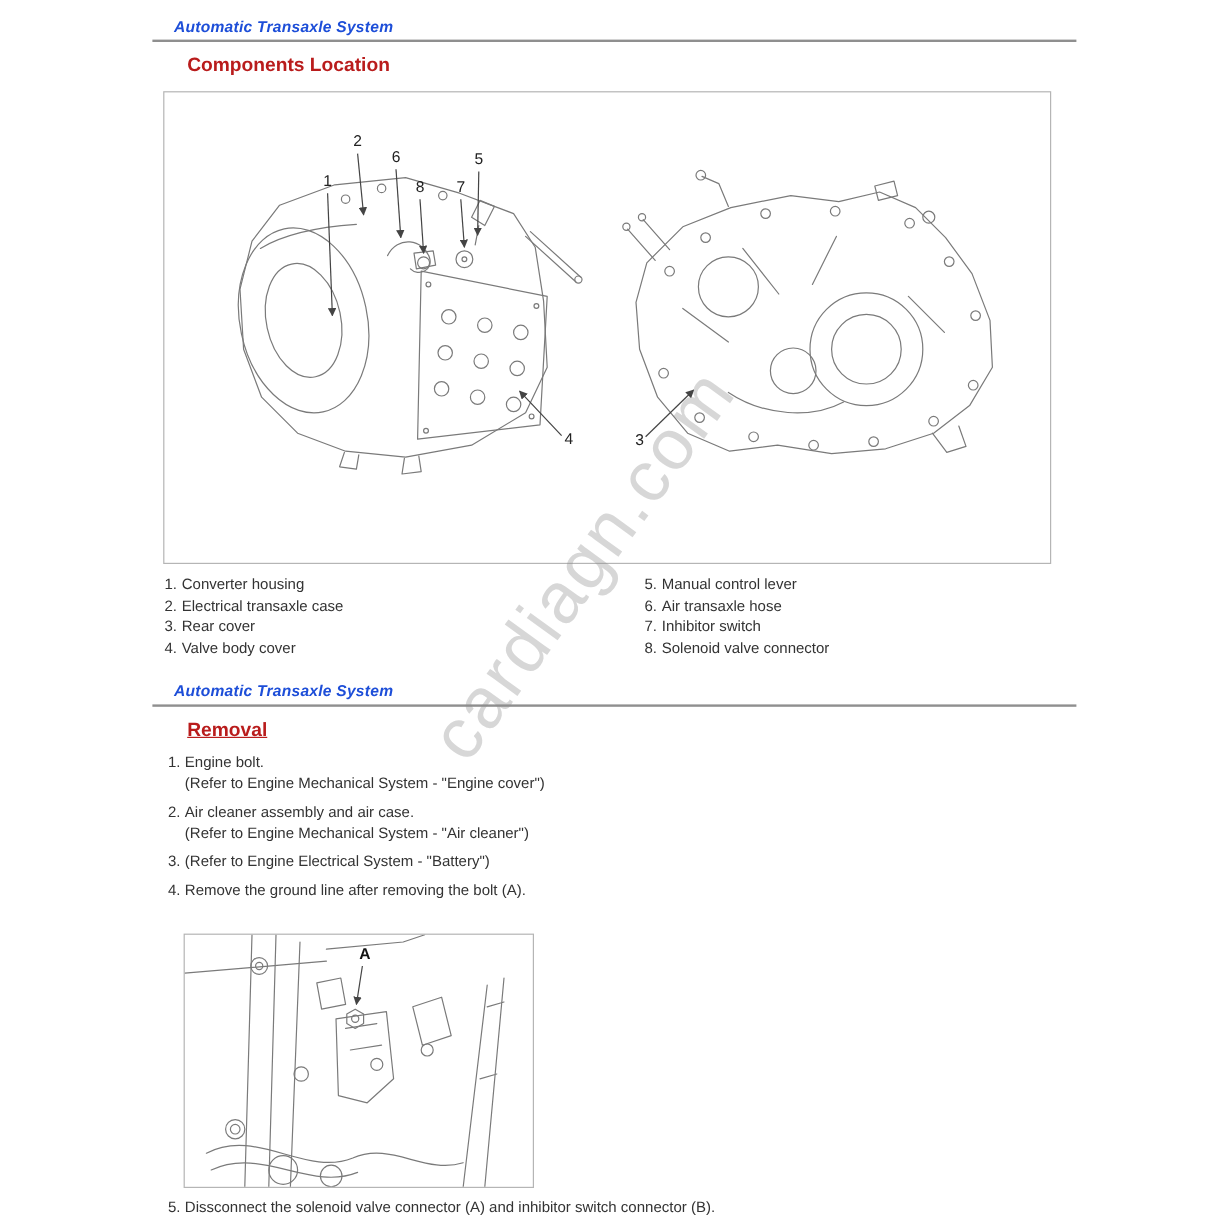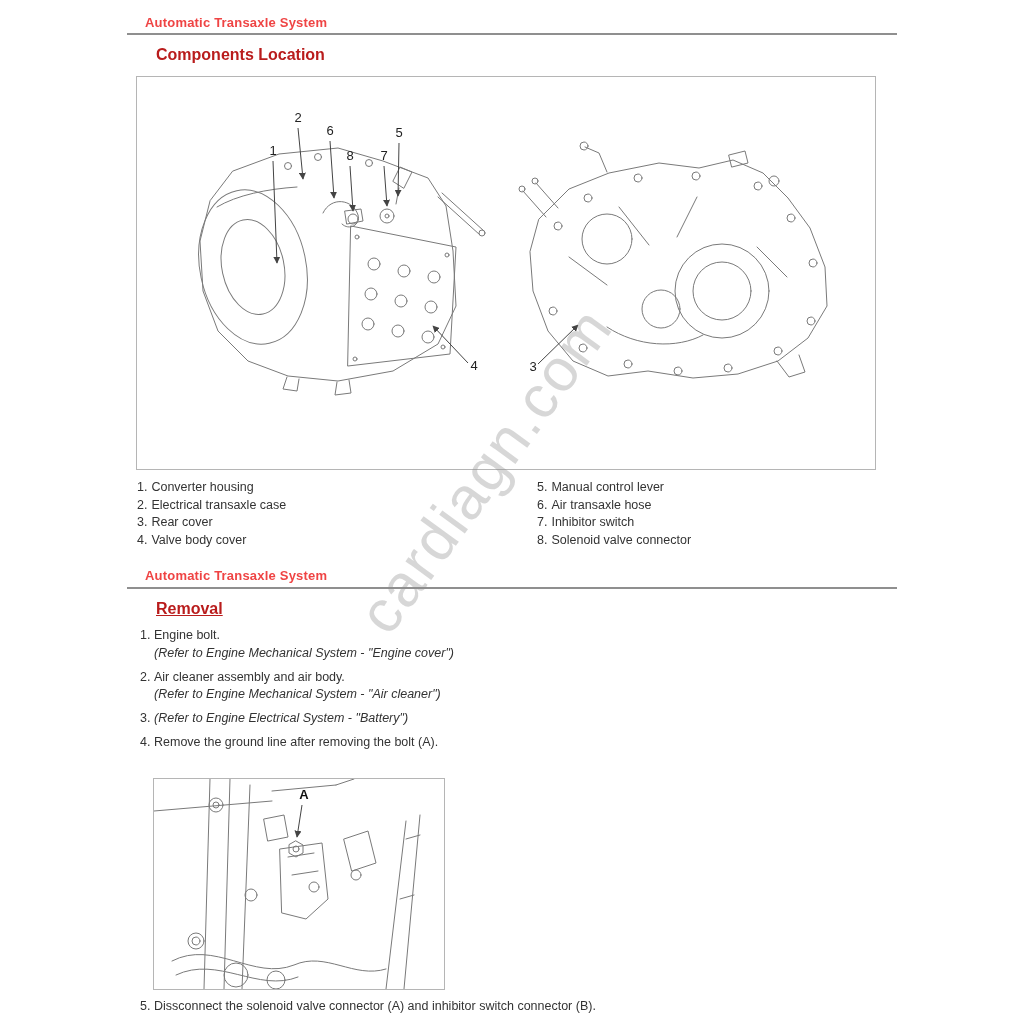--- a/index.html
+++ b/index.html
@@ -1,20 +1,20 @@
 <!DOCTYPE html>
 <html><head>
 <meta charset="utf-8">
 <style>
   * { margin:0; padding:0; box-sizing:border-box; }
   html,body { background:#fff; }
   body { font-family:"Liberation Sans", sans-serif; color:#333; }
   .page { position:relative; width:1022px; height:1022px; background:#fff; overflow:hidden; }
 
-  .running-header { position:absolute; font-size:13px; font-weight:bold; color:#ef4444; letter-spacing:.2px; }
+  .running-header { position:absolute; font-size:13px; font-weight:bold; color:#1d4ed8; letter-spacing:.2px;font-style:italic; }
   .rh1 { left:145px; top:15px; }
   .rh2 { left:145px; top:568px; }
 
   .rule { position:absolute; left:127px; width:770px; height:2px; background:#8f8f8f; }
   .rule1 { top:33px; }
   .rule2 { top:587px; }
 
   .section-title { position:absolute; font-size:16px; font-weight:bold; color:#b91c1c; }
   .st1 { left:156px; top:46px; }
   .st2 { left:156px; top:600px;text-decoration:underline; }
@@ -25,21 +25,21 @@
   .figure svg { display:block; }
 
   .legend { position:absolute; top:479px; font-size:12.5px; color:#333; }
   .legend-left { left:137px; }
   .legend-right { left:537px; }
   .legend-row { display:flex; line-height:17.6px; }
   .legend-row .num { margin-right:4px; }
 
   .steps { position:absolute; left:140px; top:627px; width:640px; }
   .step { display:grid; grid-template-columns:14px 1fr; font-size:12.5px; line-height:17.8px; color:#333; margin-bottom:6px; }
-  .step .ref { grid-column:2;font-style:italic; }
+  .step .ref { grid-column:2; }
   .step .ref:empty { display:none; }
   .step5 { position:absolute; left:140px; top:998px; width:700px; margin-bottom:0; }
 
   .art { fill:none; stroke:#7a7a7a; stroke-width:1; stroke-linejoin:round; stroke-linecap:round; }
   .leader { stroke:#444; stroke-width:1; fill:none; }
   .callout-num { font-family:"Liberation Sans", sans-serif; font-size:13px; fill:#222; text-anchor:middle; }
   .callout-letter { font-family:"Liberation Sans", sans-serif; font-size:13px; font-weight:bold; fill:#111; text-anchor:middle; }
 
   .watermark { position:absolute; left:265px; top:435px; width:440px; height:70px;
     display:flex; align-items:center; justify-content:center;
@@ -212,21 +212,21 @@
   <h2 class="section-title st2">Removal</h2>
 
   <div class="steps">
     <div class="step">
       <span class="num">1.</span>
       <span class="txt">Engine bolt.</span>
       <span class="ref">(Refer to Engine Mechanical System - "Engine cover")</span>
     </div>
     <div class="step">
       <span class="num">2.</span>
-      <span class="txt">Air cleaner assembly and air body.</span>
+      <span class="txt">Air cleaner assembly and air case.</span>
       <span class="ref">(Refer to Engine Mechanical System - "Air cleaner")</span>
     </div>
     <div class="step">
       <span class="num">3.</span>
       <span class="ref">(Refer to Engine Electrical System - "Battery")</span>
     </div>
     <div class="step">
       <span class="num">4.</span>
       <span class="txt">Remove the ground line after removing the bolt (A).</span>
 

